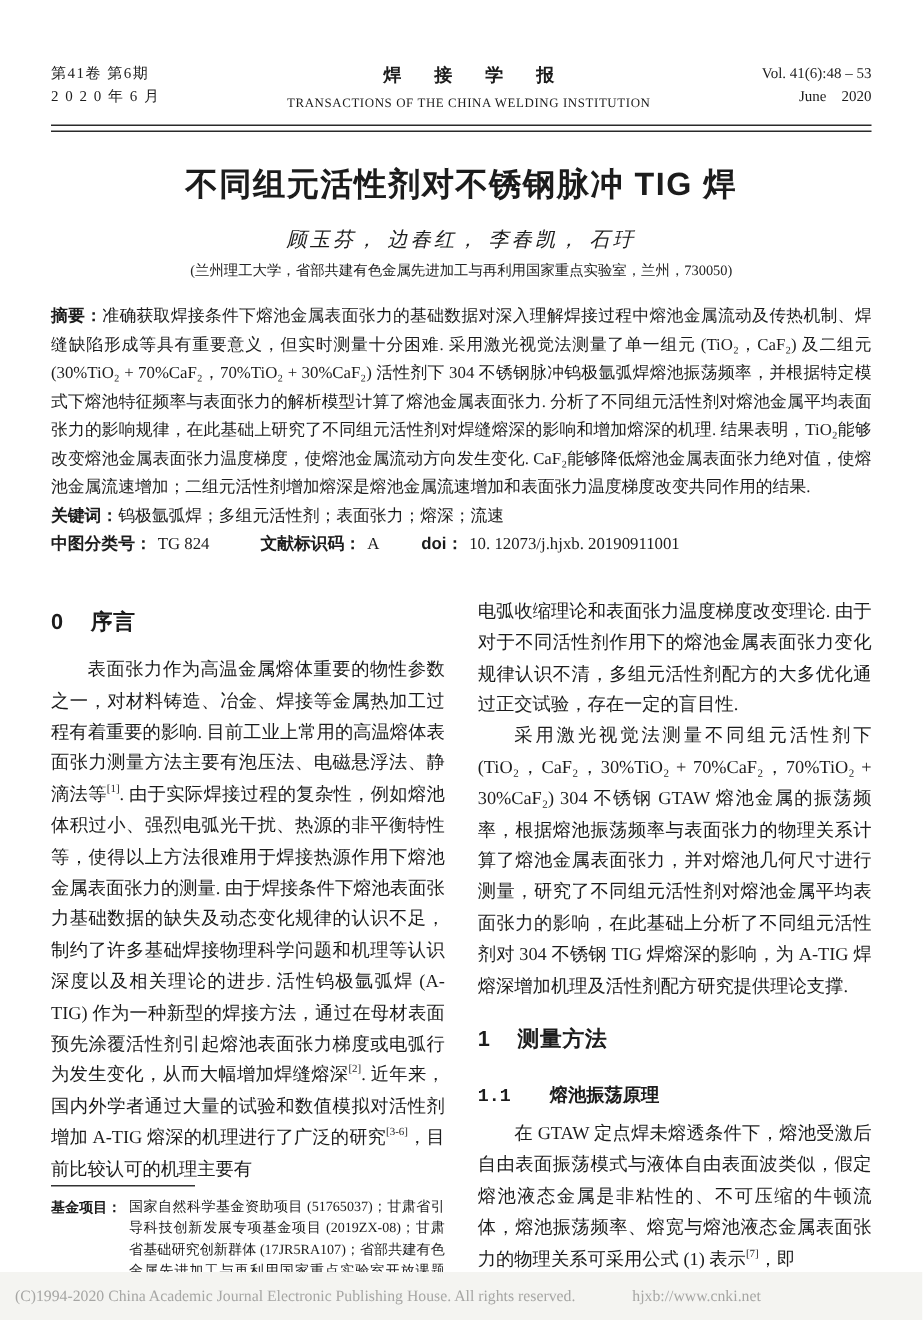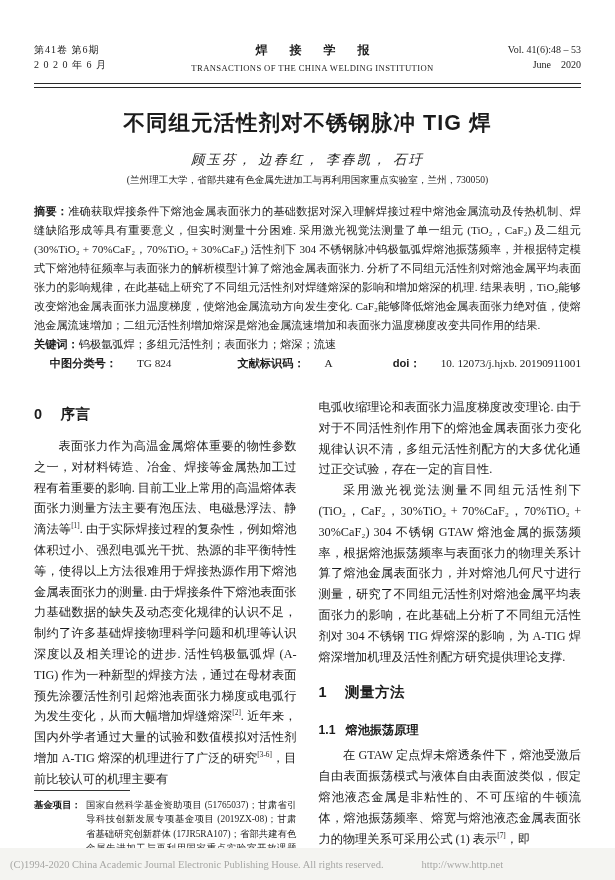--- a/index.html
+++ b/index.html
@@ -23,32 +23,32 @@
   
   .title{margin-top:20px;text-align:center;font-size:21.5px;font-weight:bold;line-height:30px;
          font-family:"Liberation Sans","DejaVu Sans",sans-serif;letter-spacing:1px;}
   .authors{margin-top:13px;text-align:center;font-size:13.5px;font-style:italic;letter-spacing:2px;}
   .affil{margin-top:5px;text-align:center;font-size:9.6px;color:#222;}
 
   
   .abstract{margin-top:15px;font-size:11.2px;line-height:19px;text-align:justify;}
   .lbl{font-weight:bold;font-family:"Liberation Sans","DejaVu Sans",sans-serif;}
   .kw{margin-top:0;font-size:11.2px;line-height:19px;}
-  .clc{margin-top:0;font-size:11.2px;line-height:19px;display:flex;gap:20px;justify-content:flex-end;}
+  .clc{margin-top:0;font-size:11.2px;line-height:19px;display:flex;gap:4px;}
   .clc .gap1{width:26px;} .clc .gap2{width:20px;}
 
   
   .cols{display:flex;gap:22px;margin-top:24px;}
   .col{flex:1;min-width:0;display:flex;flex-direction:column;}
   .sec-h{font-size:14.5px;font-weight:bold;font-family:"Liberation Sans","DejaVu Sans",sans-serif;
          margin:8px 0 12px 0;letter-spacing:.5px;}
   .sec-h .n{margin-right:18px;}
   .sub-h{font-size:12.2px;font-weight:bold;font-family:"Liberation Sans","DejaVu Sans",sans-serif;
          margin:8px 0 6px 0;}
-  .sub-h .n{margin-right:10px;}
+  .sub-h .n{margin-right:26px;font-family:Liberation Mono, monospace;}
   .para{font-size:12.2px;line-height:20.8px;text-align:justify;text-indent:2em;margin:0;}
   .para.noindent{text-indent:0;}
   sup{font-size:60%;line-height:0;vertical-align:super;}
 
   
   .footnote{margin-top:auto;padding-bottom:14px;}
   .fn-rule{width:96px;border-top:1px solid #333;margin-bottom:7px;}
   .fn{font-size:9.4px;line-height:14.6px;text-align:justify;}
   .fn .lbl{font-size:9.4px;}
   .fund{position:relative;padding-left:52px;}
@@ -127,14 +127,14 @@
         <span class="n">1.1</span><span>熔池振荡原理</span>
       </div>
       <p class="para"><span>在 GTAW 定点焊未熔透条件下，熔池受激后自由表面振荡模式与液体自由表面波类似，假定熔池液态金属是非粘性的、不可压缩的牛顿流体，熔池振荡频率、熔宽与熔池液态金属表面张力的物理关系可采用公式 (1) 表示</span><sup>[7]</sup><span>，即</span></p>
 
     </div>
   </div>
 </div>
 
 <div class="footer">
   <span>(C)1994-2020 China Academic Journal Electronic Publishing House. All rights reserved.</span>
-  <span class="url">http://www.http.net</span>
+  <span class="url">hjxb://www.cnki.net</span>
 </div>
 
 </body></html>

